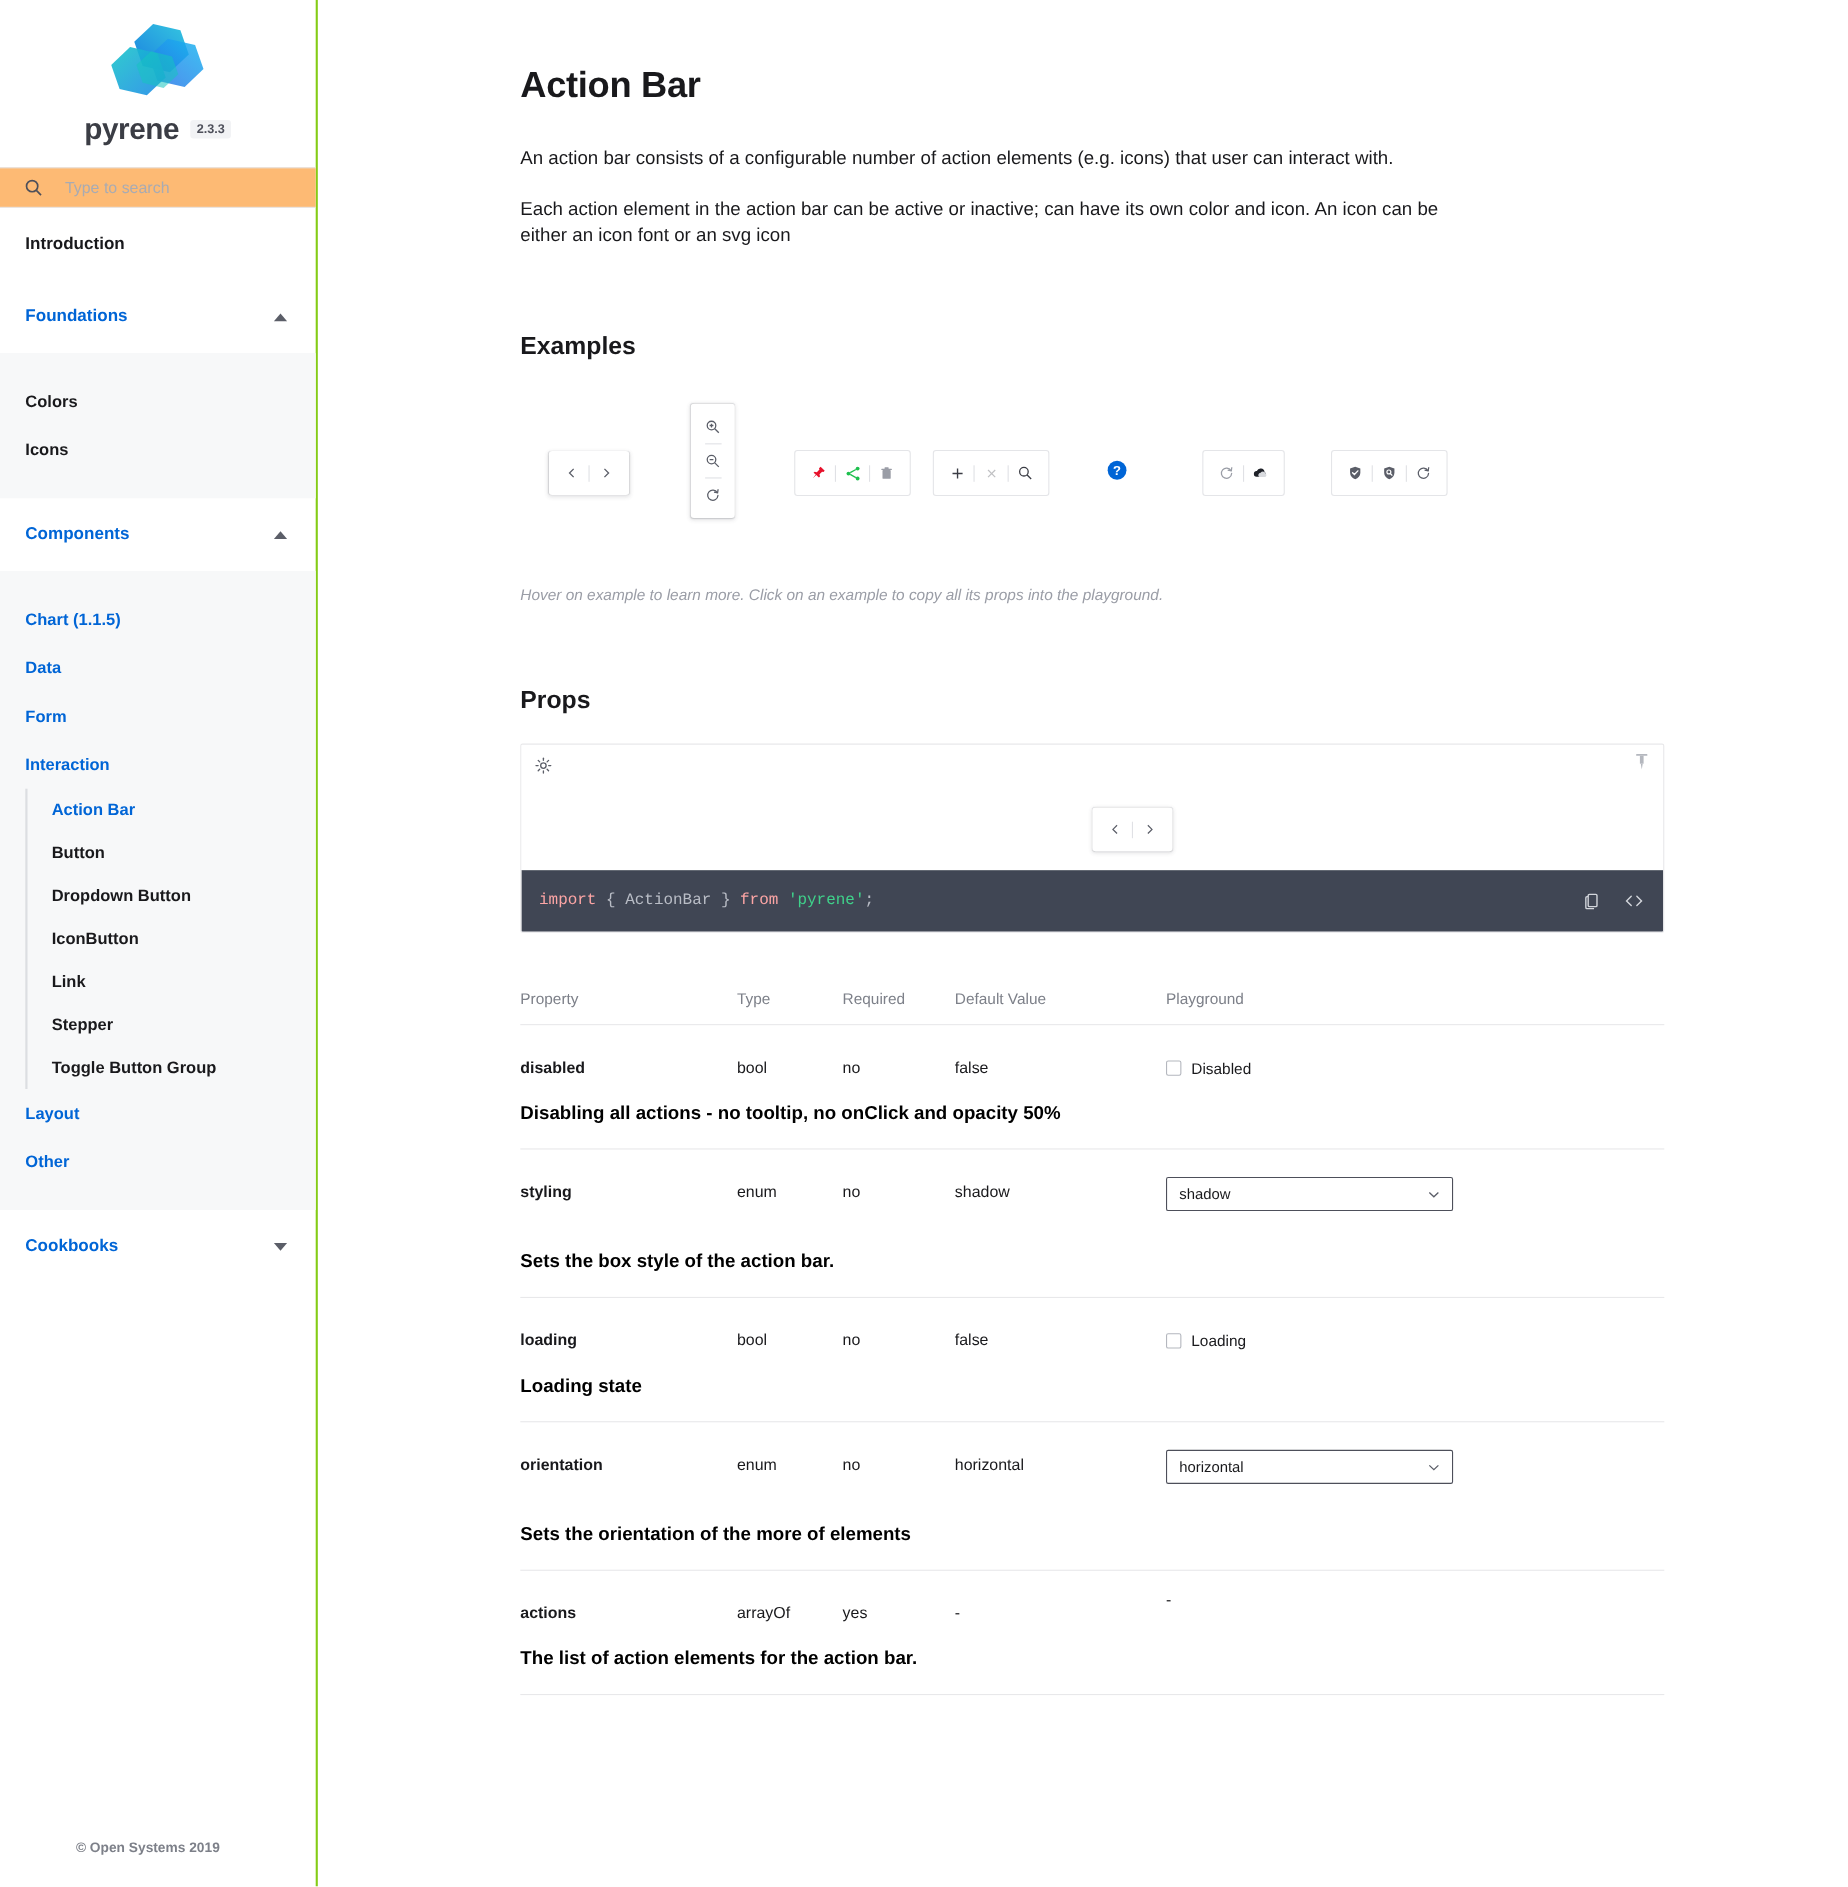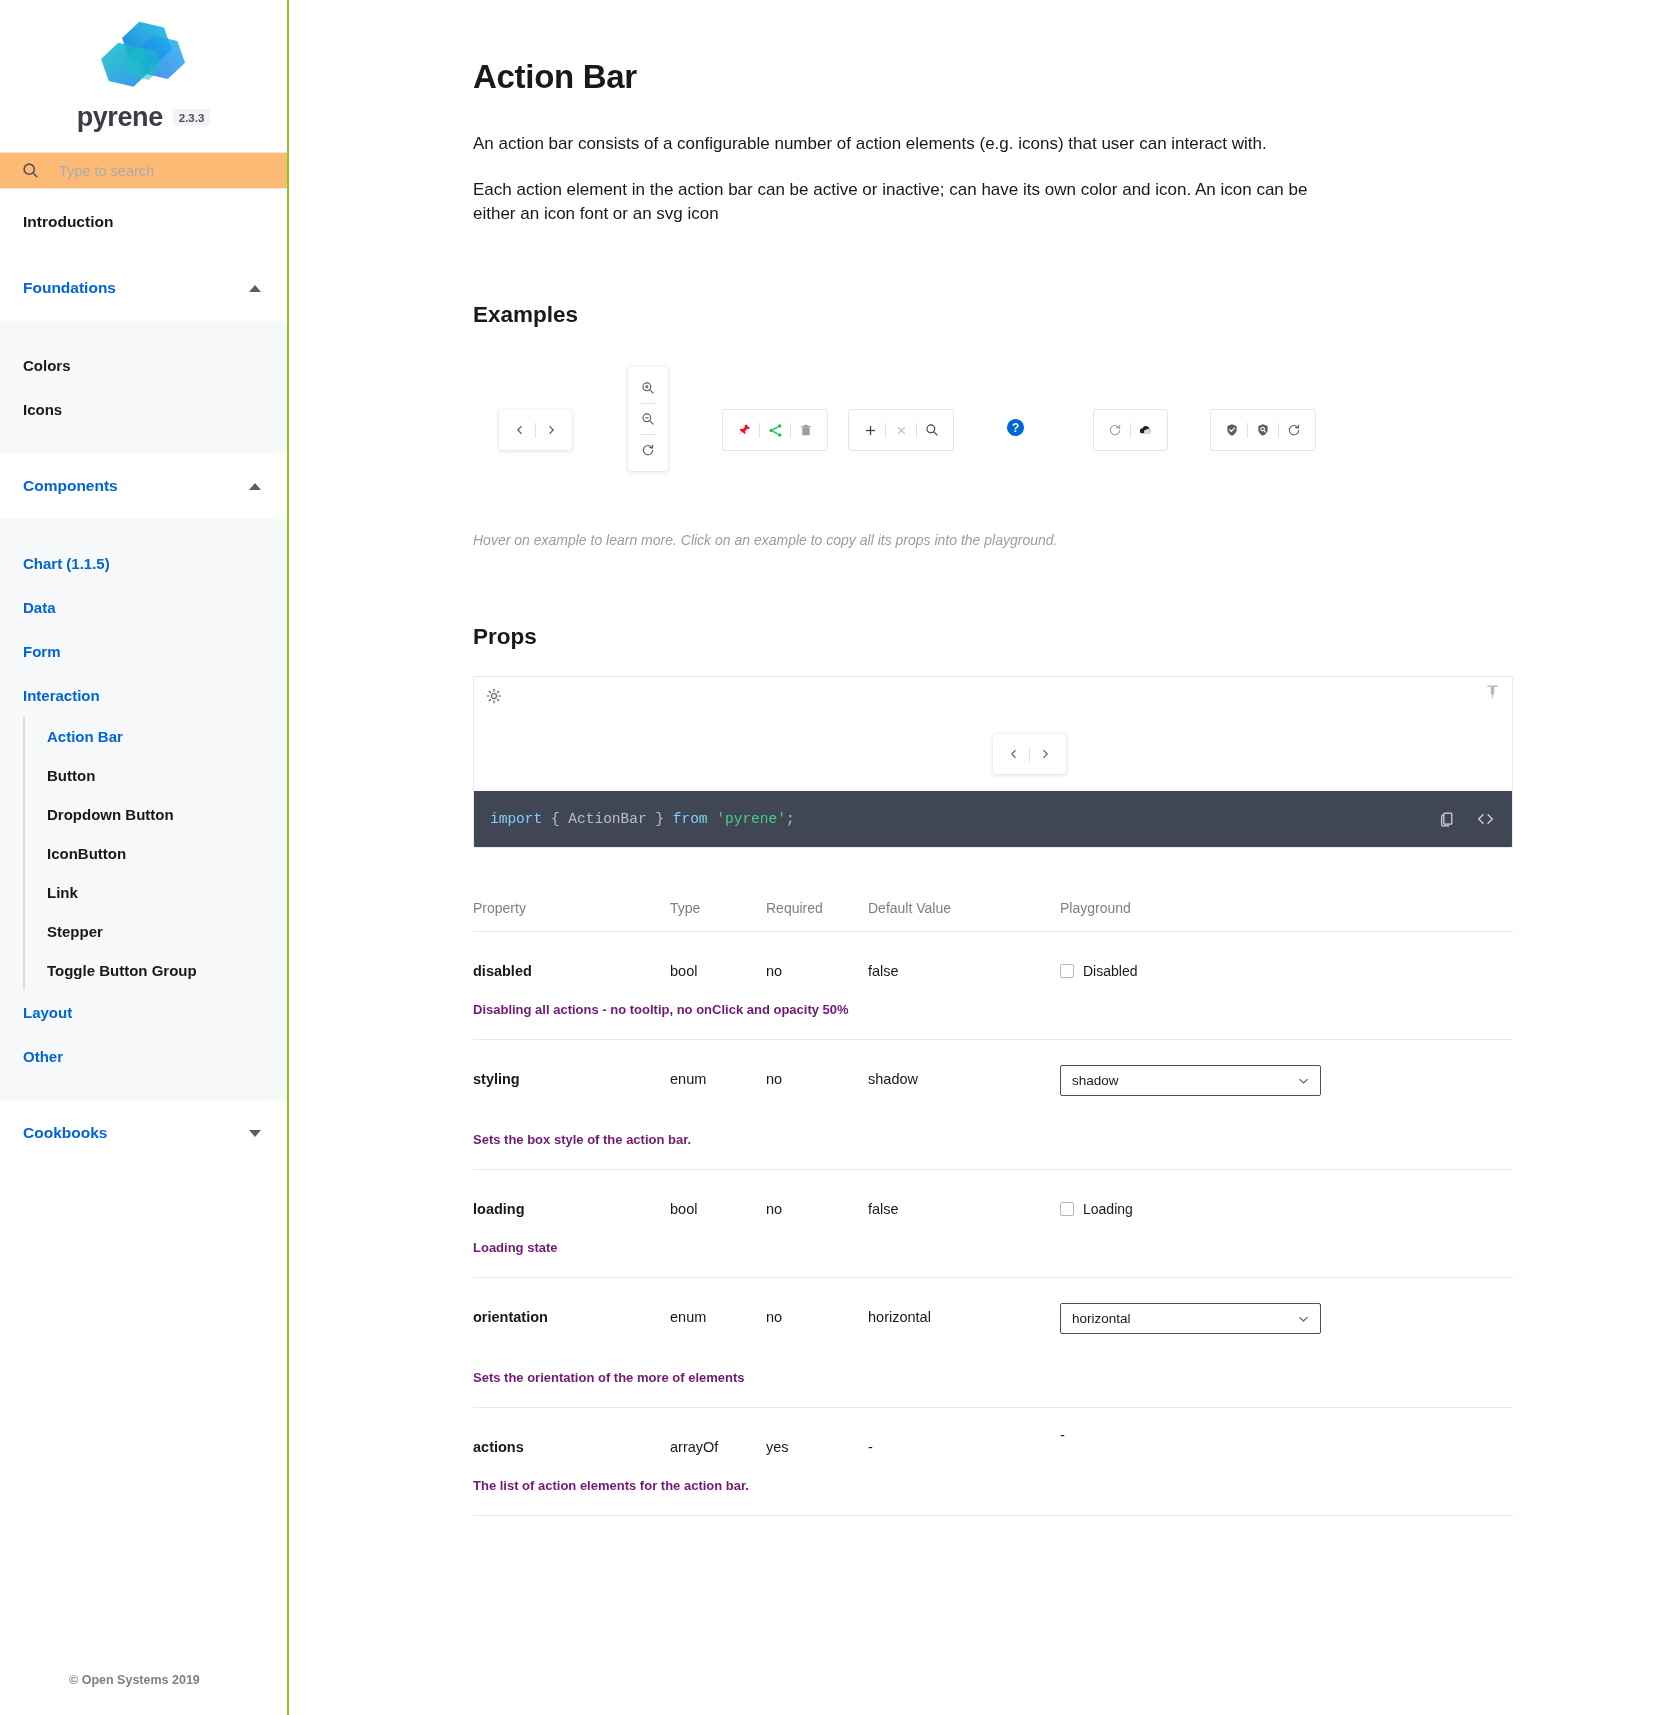--- a/index.html
+++ b/index.html
@@ -220,21 +220,21 @@
   .pg-code {
     background: #404654;
     height: 56px;
     display: flex;
     align-items: center;
     padding: 0 18px 0 16px;
     font-family: "Liberation Mono", monospace;
     font-size: 14.5px;
   }
   .code-text { flex: 1; white-space: pre; }
-  .tok-kw { color: #7dd3fc; }
+  .tok-kw { color: #fca5a5; }
   .tok-punct { color: #b9bdc6; }
   .tok-str { color: #3fd08a; }
   .code-actions { display: flex; align-items: center; gap: 22px; }
   .code-btn { color: #d3d6dc; cursor: pointer; display: flex; }
 
   
   .props-table { margin-top: 52px; width: 1040px; }
   .pt-head {
     display: flex;
     padding-bottom: 15px;
@@ -245,23 +245,23 @@
   .c1 { width: 197px; }
   .c2 { width: 96px; }
   .c3 { width: 102px; }
   .c4 { width: 192px; }
   .c5 { flex: 1; }
   .pt-row { border-bottom: 1px solid #e8e8ea; padding: 31px 0 0 0; }
   .pt-main { display: flex; align-items: flex-start; font-size: 14.5px; }
   .pt-prop { font-weight: bold; color: #19191c; }
   .pt-cell { color: #19191c; }
   .pt-desc {
-    font-size: 13px;
+    font-size: 17px;
     font-weight: bold;
-    color: #701a75;
+    color: #000000;
     padding: 23px 0 22px 0;
   }
   .pt-row.tall .pt-main { min-height: 38px; }
 
   .cb-wrap { display: flex; align-items: center; gap: 9px; cursor: pointer; }
   .cb-box {
     width: 14px; height: 14px;
     border: 1px solid #b4b7be;
     border-radius: 2px;
     background: #fff;

